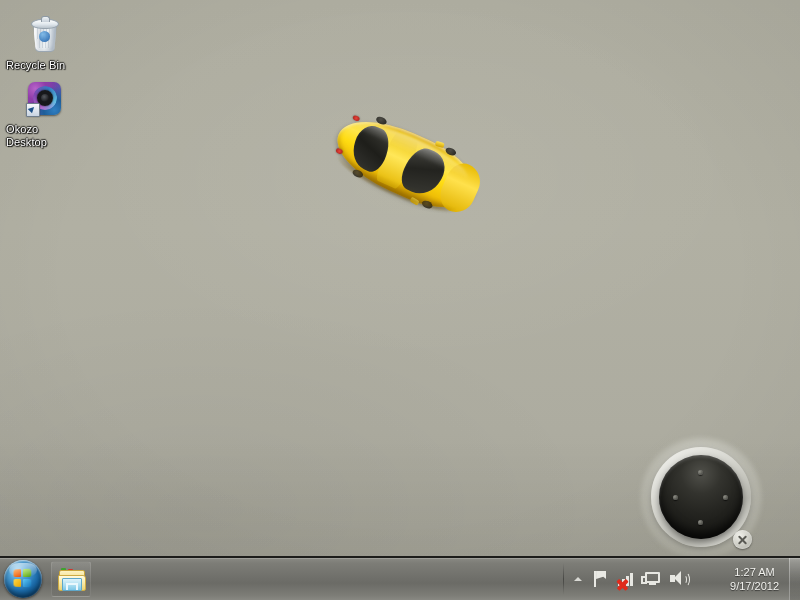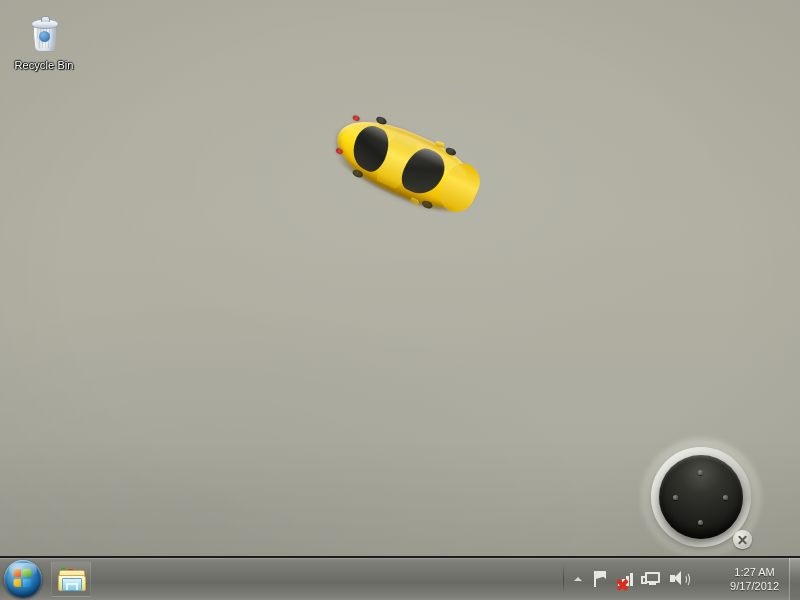--- a/index.html
+++ b/index.html
@@ -41,21 +41,20 @@
     bottom: 42px;
     height: 120px;
     background: linear-gradient(180deg, rgba(0,0,0,0) 0%, rgba(0,0,0,0.035) 60%, rgba(0,0,0,0.055) 100%);
     pointer-events: none;
   }
 
   
   .desk-icon {
     position: absolute;
     width: 76px;
-    text-align: center;
     cursor: default;
     user-select: none;
   }
   .desk-icon .glyph {
     display: block;
     height: 40px;
     margin: 0 auto 3px auto;
     position: relative;
     width: 40px;
   }
@@ -638,20 +637,31 @@
     <span class="glyph">
       <span class="bin-body"></span>
       <span class="bin-ribs"></span>
       <span class="bin-lid"></span>
       <span class="bin-handle"></span>
       <span class="bin-mark"></span>
     </span>
     <span class="label">Recycle Bin</span>
   </div>
 
+  <div class="desk-icon" id="icon-okozo">
+    <span class="glyph">
+      <span class="okozo-tile">
+        <span class="okozo-swirl"></span>
+        <span class="okozo-ring"></span>
+      </span>
+      <span class="shortcut-arrow"></span>
+    </span>
+    <span class="label">Okozo</span>
+    <span class="label">Desktop</span>
+  </div>
 
   <div id="car-widget">
     <div class="car-rot">
       <span class="car-shadow"></span>
       <span class="car-body"></span>
       <span class="car-nose"></span>
       <span class="roof"></span>
       <span class="windshield"></span>
       <span class="rearglass"></span>
       <span class="wheelbulge w1"></span>

